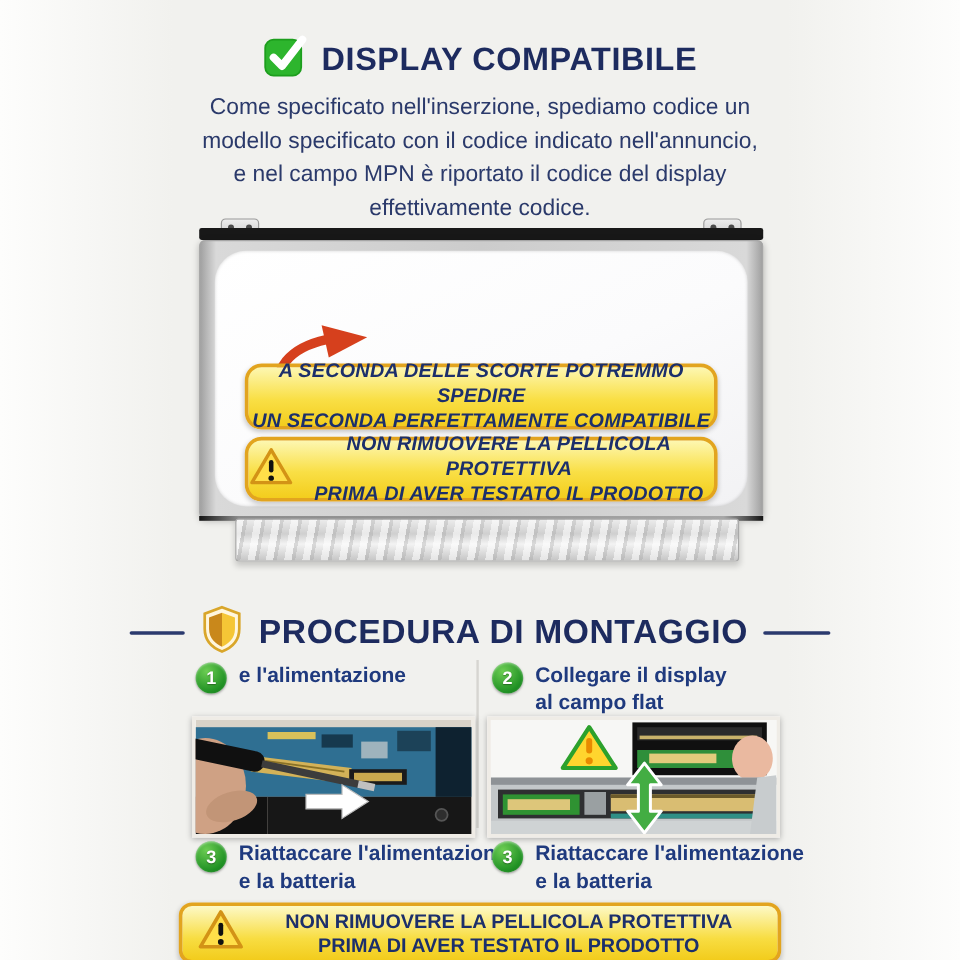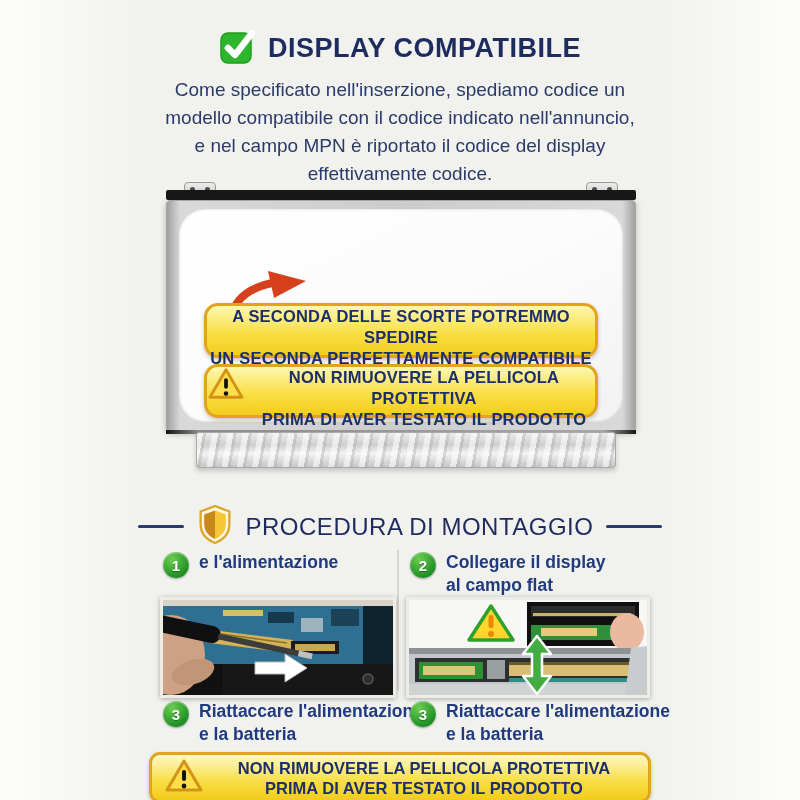--- a/index.html
+++ b/index.html
@@ -31,31 +31,31 @@
     background:linear-gradient(90deg,#141414,#8d8d8d 7%,#a8a8a8 93%,#141414);}
   .foil{position:absolute;left:30px;right:20px;top:250px;height:34px;border:1px solid #a9a9a9;border-radius:3px;
     background:
       repeating-linear-gradient(100deg,rgba(255,255,255,.55) 0 6px,rgba(150,150,150,.28) 6px 9px,rgba(255,255,255,0) 9px 15px),
       linear-gradient(180deg,#ececec 0%,#cfcfcf 35%,#f3f3f3 60%,#c6c6c6 100%);
     box-shadow:0 3px 5px rgba(0,0,0,.18);}
 
   
   .ybanner{border:3px solid #e2a41f;border-radius:14px;
     background:linear-gradient(180deg,#fdf7b2 0%,#f9df45 55%,#f3cd1d 100%);
-    box-shadow:0 2px 4px rgba(0,0,0,.22);display:flex;justify-content:center;}
+    box-shadow:0 2px 4px rgba(0,0,0,.22);display:flex;align-items:center;justify-content:center;font-style:italic;}
   .banner1{left:204px;top:303px;width:388px;height:49px;}
   .banner2{left:204px;top:364px;width:388px;height:48px;}
   .ybanner .txt{text-align:center;color:#1c2f6b;font-weight:bold;font-size:16.5px;line-height:21px;letter-spacing:.2px;}
   .banner2 .tri{margin-right:8px;flex:0 0 auto;}
   .arrow-red{left:216px;top:268px;width:100px;height:64px;}
 
   
   .proc-hdr{left:0;right:0;top:504px;display:flex;justify-content:center;align-items:center;gap:13px;}
   .proc-line{height:3px;background:#2b3a6e;border-radius:2px;}
-  .proc-title{font-size:24px;font-weight:normal;color:#1d2b5f;letter-spacing:.5px;}
+  .proc-title{font-size:28px;font-weight:bold;color:#1d2b5f;letter-spacing:.5px;}
 
   
   .step{display:flex;gap:10px;align-items:flex-start;}
   .badge{flex:0 0 auto;width:26px;height:26px;border-radius:50%;margin-top:1px;
     background:radial-gradient(circle at 35% 28%,#6ccd53,#1f9023 70%,#176e19);
     box-shadow:0 1px 2px rgba(0,0,0,.35), inset 0 1px 2px rgba(255,255,255,.45);
     display:flex;align-items:center;justify-content:center;
     color:#fff;font-weight:bold;font-size:15px;text-shadow:0 1px 1px rgba(0,0,0,.35);}
   .step-text{color:#1f3a7e;font-weight:bold;font-size:17.5px;line-height:23px;}
   .step1{left:163px;top:551px;} .step2{left:410px;top:551px;}
@@ -86,21 +86,21 @@
       <svg width="37" height="37" viewBox="0 0 37 37">
         <rect x="2" y="5" width="30" height="30" rx="7" fill="#2db52d" stroke="#1d9e1d" stroke-width="1.5"></rect>
         <path d="M9 20 L16 27 L33 5" fill="none" stroke="#ffffff" stroke-width="6.5" stroke-linecap="round" stroke-linejoin="round"></path>
       </svg>
     </span>
     <span class="hdr-title">DISPLAY COMPATIBILE</span>
   </div>
 
   <div class="abs intro">
     <div>Come specificato nell'inserzione, spediamo codice un</div>
-    <div>modello compatibile con il codice indicato nell'annuncio,</div>
+    <div>modello specificato con il codice indicato nell'annuncio,</div>
     <div>e nel campo MPN è riportato il codice del display</div>
     <div>effettivamente codice.</div>
   </div>
 
   <div class="abs panel">
     <div class="bracket" style="left:18px;">
       <span class="hole" style="left:5px;"></span>
         <span class="hole" style="right:5px;"></span>
     </div>
     <div class="bracket" style="right:18px;">

